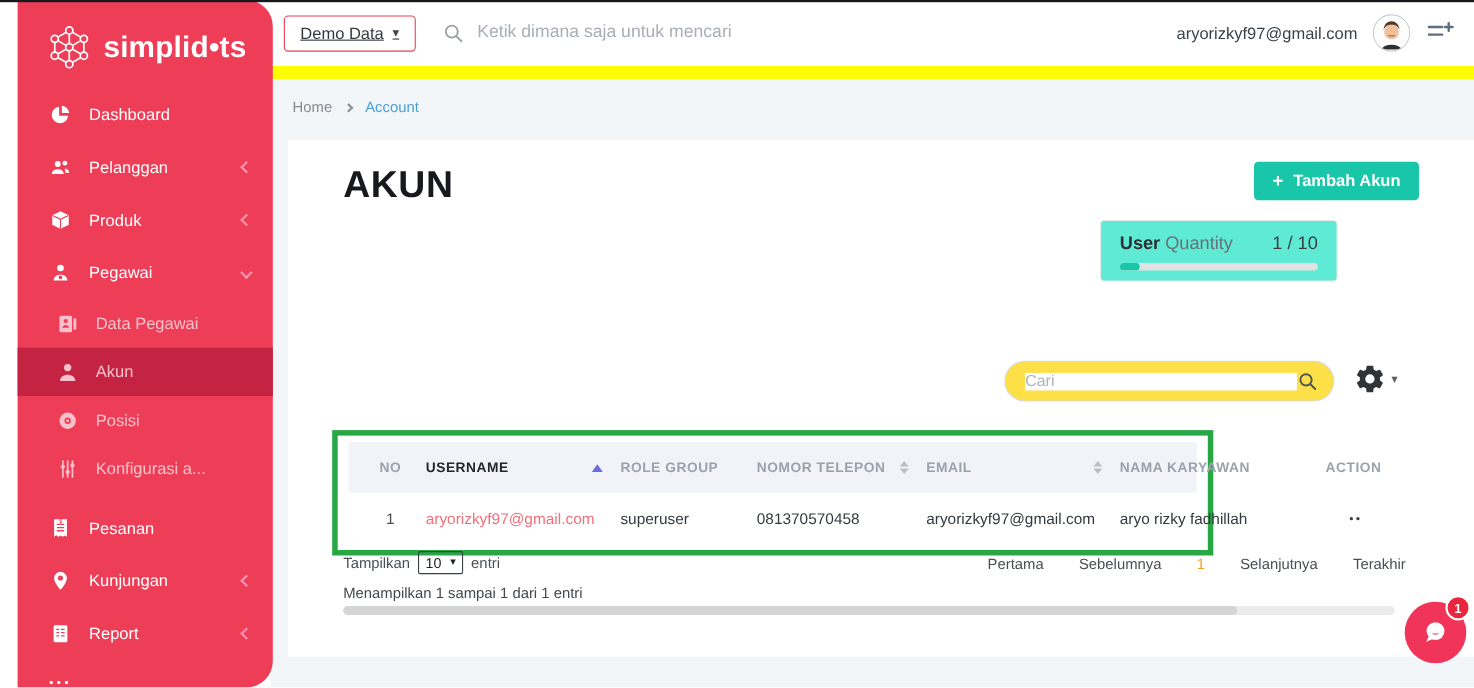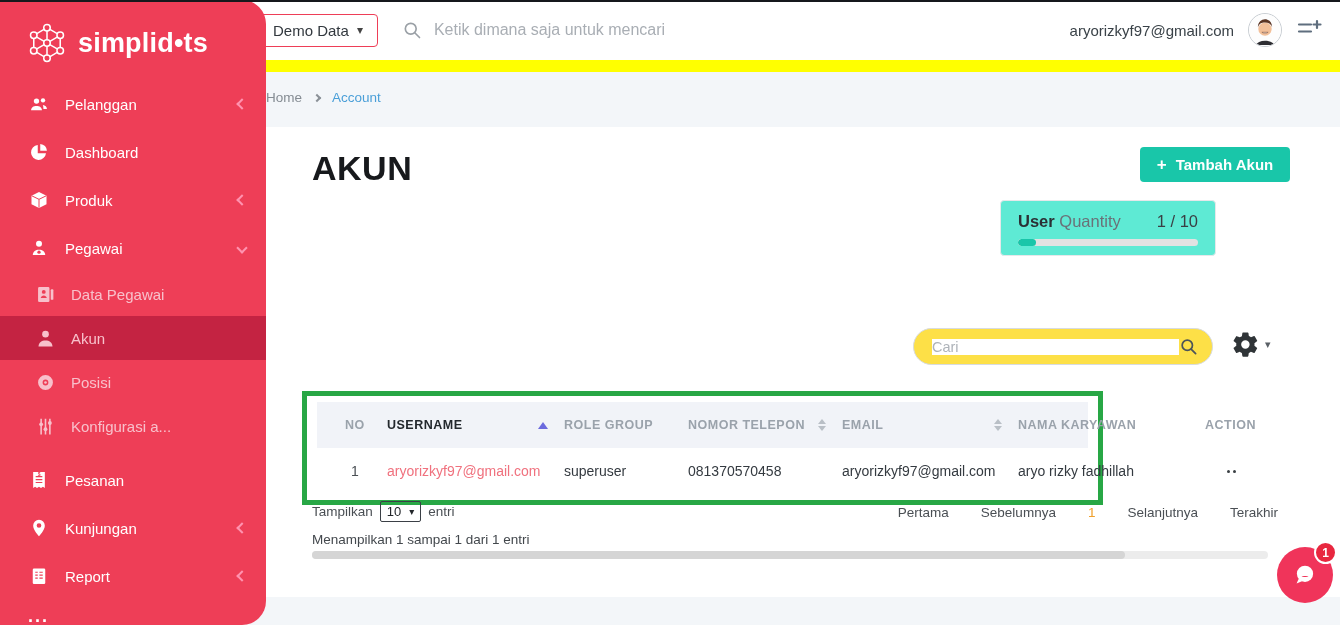--- a/index.html
+++ b/index.html
@@ -5,21 +5,21 @@
   * { margin:0; padding:0; box-sizing:border-box; }
   html,body { width:1340px; height:625px; overflow:hidden; background:#fff;
     font-family:"Liberation Sans","DejaVu Sans",sans-serif; }
   .screen { position:relative; width:1340px; height:625px; background:#fff; }
   .topline { position:absolute; top:0; left:0; right:0; height:2px; background:#15181c; z-index:9; }
 
   
   .topbar { position:absolute; left:246px; right:0; top:0; height:60px; background:#fff;
     display:flex; align-items:center; padding:0 18px 0 12px; }
   .org-btn { display:flex; align-items:center; gap:8px; border:1px solid #ee3e57; border-radius:4px;
-    background:#fff; height:33px; padding:0 14px; font-size:15px; color:#32383e; cursor:pointer; }
+    background:#fff; height:33px; padding:0 14px; font-size:15px; color:#32383e; cursor:pointer;text-decoration:underline; }
   .org-btn .caret { font-size:12px; color:#444; }
   .top-search { display:flex; align-items:center; gap:12px; margin-left:24px; flex:1; }
   .top-search svg { width:20px; height:20px; color:#9aa0a6; }
   .top-search input { border:none; outline:none; font-size:16px; color:#3a4248; width:420px; }
   .top-search input::placeholder { color:#a9aeb4; }
   .top-right { display:flex; align-items:center; gap:14px; }
   .top-email { font-size:15px; color:#3a4248; }
   .avatar { width:34px; height:34px; border-radius:50%; border:1px solid #c9ced3; overflow:hidden; background:#fff; }
   .addlist-icon svg { width:26px; height:24px; }
 
@@ -85,21 +85,21 @@
     padding:2px 6px; font-size:13px; color:#22262a; cursor:pointer; }
   .pagesize .caret { font-size:10px; }
   .pager { position:absolute; right:62px; top:378px; display:flex; gap:32px; font-size:13.5px; color:#4a4f54; }
   .pager span { cursor:pointer; }
   .pager .current { color:#f0a02c; }
   .table-info { position:absolute; left:50px; top:405px; font-size:13.5px; color:#43484d; }
   .hscroll { position:absolute; left:50px; top:424px; width:956px; height:8px; background:#ececec; border-radius:4px; }
   .hscroll .thumb { width:85%; height:100%; background:#d5d5d5; border-radius:4px; }
 
   
-  .sidebar { position:absolute; left:0; top:0; width:266px; height:625px; background:#ee3e57;
+  .sidebar { position:absolute; left:16px; top:0; width:232px; height:625px; background:#ee3e57;
     border-radius:0 24px 24px 0; z-index:5; color:#fff; }
   .logo { display:flex; align-items:center; gap:8px; padding:20px 0 14px 24px; }
   .logo svg { width:46px; height:46px; }
   .logo-text { font-size:27px; font-weight:700; letter-spacing:.2px; color:#fff; }
   .nav-item { display:flex; align-items:center; height:48px; padding:0 20px 0 28px; cursor:pointer; font-size:15px; color:#fff; }
   .nav-item.sub { height:44px; padding-left:34px; color:#f8c0cb; }
   .nav-item.active { background:#c42342; }
   .nav-item .ic { width:22px; height:22px; display:flex; align-items:center; justify-content:center; }
   .nav-item .ic svg { width:20px; height:20px; }
   .nav-item.sub .ic svg { width:21px; height:21px; }
@@ -283,37 +283,37 @@
             <circle cx="10.2" cy="16" r="3.4"></circle>
           <circle cx="24" cy="24" r="3.4"></circle>
         </g>
       </svg>
       <span class="logo-text">simplid•ts</span>
     </div>
 
     <div class="nav-item">
       <span class="ic">
           <svg viewBox="0 0 24 24" fill="#fff">
+            <path d="M10.5 3.6A9 9 0 1 0 20.4 13.5h-9.9z"></path>
+            <path d="M13.5 2.5a9 9 0 0 1 8 8h-8z"></path>
+          </svg>
+        </span>
+      <span class="lbl">Dashboard</span>
+    </div>
+    <div class="nav-item">
+      <span class="ic">
+          <svg viewBox="0 0 24 24" fill="#fff">
             <circle cx="9" cy="8.5" r="3.2"></circle>
             <path d="M2.5 19.5c0-3.4 2.9-5.2 6.5-5.2s6.5 1.8 6.5 5.2z"></path>
             <circle cx="16.8" cy="7.6" r="2.6"></circle>
             <path d="M16.6 13.3c2.9.3 4.9 2 4.9 4.7h-4.2c0-1.9-.2-3.4-.7-4.7z"></path>
           </svg>
         </span>
       <span class="lbl">Pelanggan</span>
       <i class="chev left"></i>
-    </div>
-    <div class="nav-item">
-      <span class="ic">
-          <svg viewBox="0 0 24 24" fill="#fff">
-            <path d="M10.5 3.6A9 9 0 1 0 20.4 13.5h-9.9z"></path>
-            <path d="M13.5 2.5a9 9 0 0 1 8 8h-8z"></path>
-          </svg>
-        </span>
-      <span class="lbl">Dashboard</span>
     </div>
     <div class="nav-item">
       <span class="ic">
           <svg viewBox="0 0 24 24" fill="#fff">
             <path d="M12 2.4 21 6.8v10.4L12 21.6 3 17.2V6.8z"></path>
             <path d="M3.4 7 12 11.2 20.6 7M12 11.2v10" stroke="#ee3e57" stroke-width="1.2" fill="none"></path>
           </svg>
         </span>
       <span class="lbl">Produk</span>
       <i class="chev left"></i>

